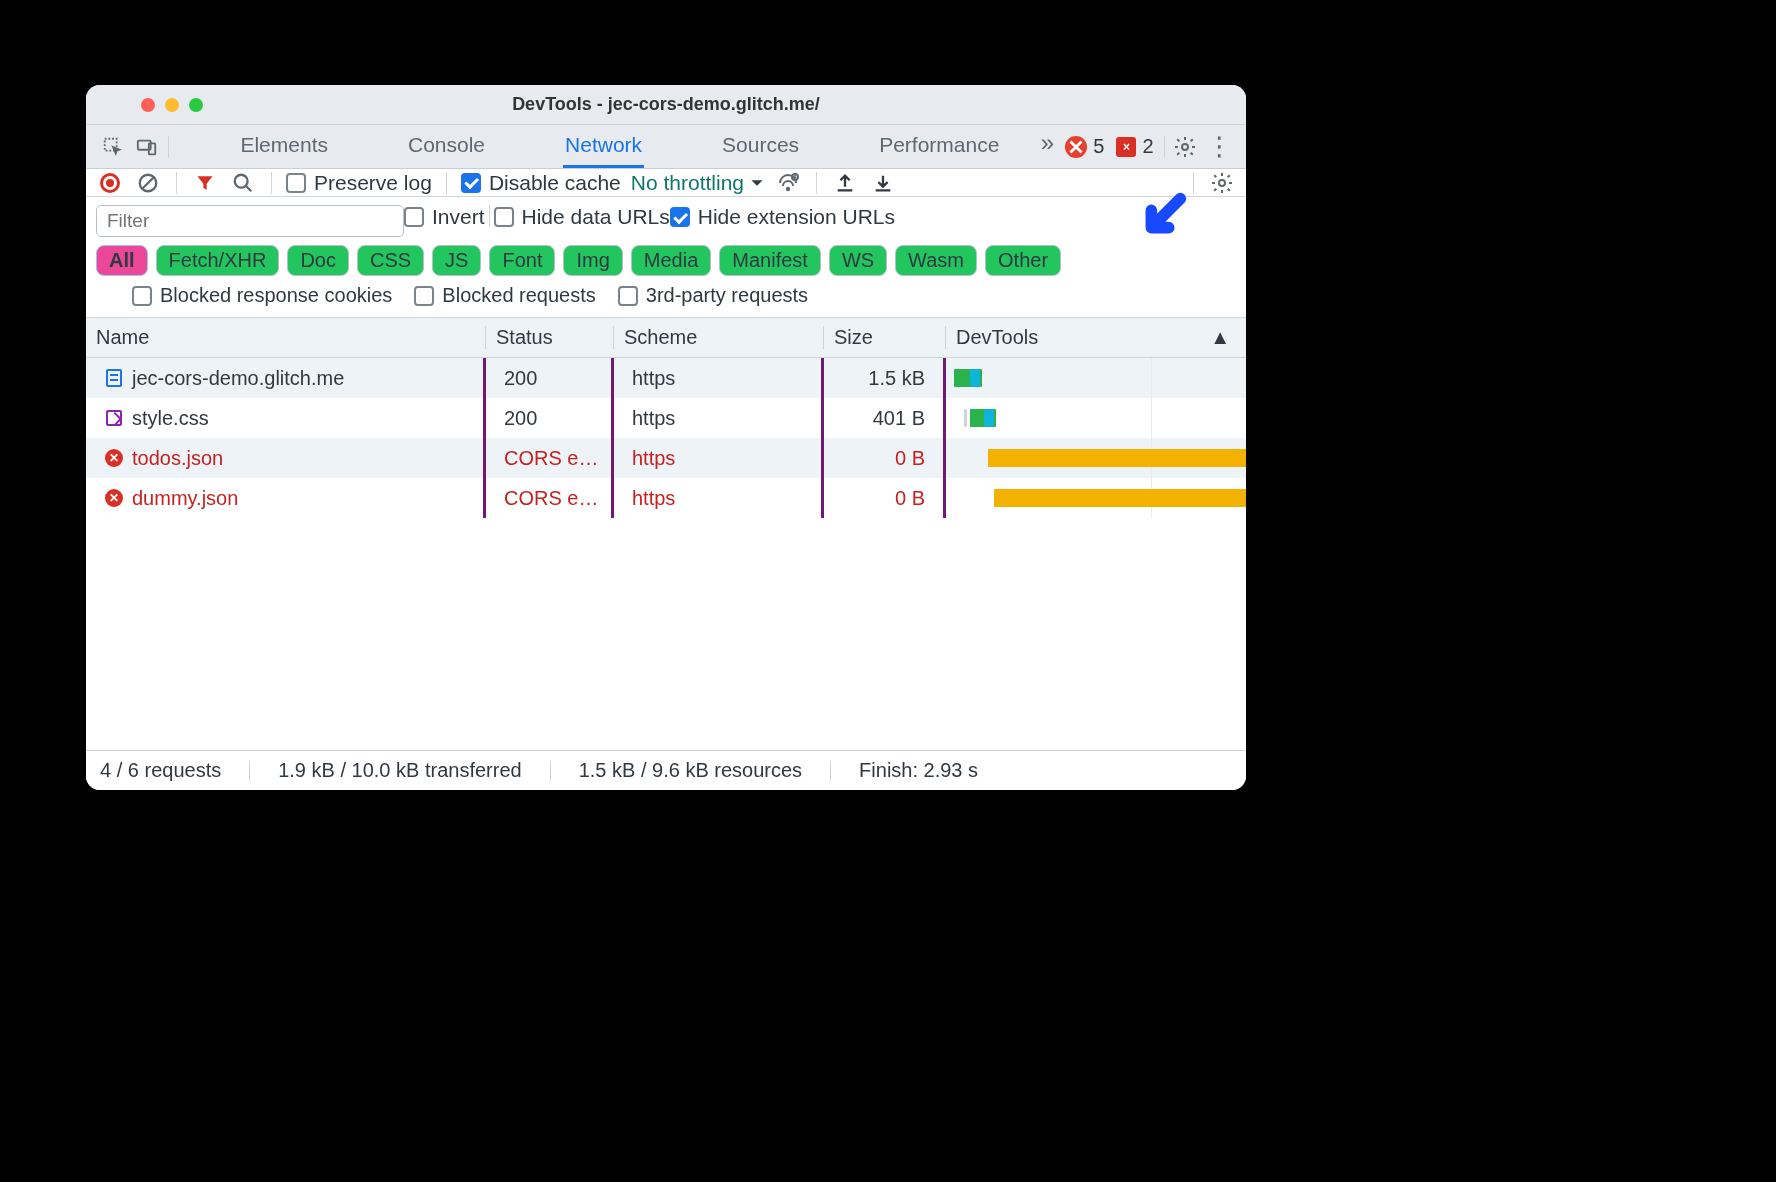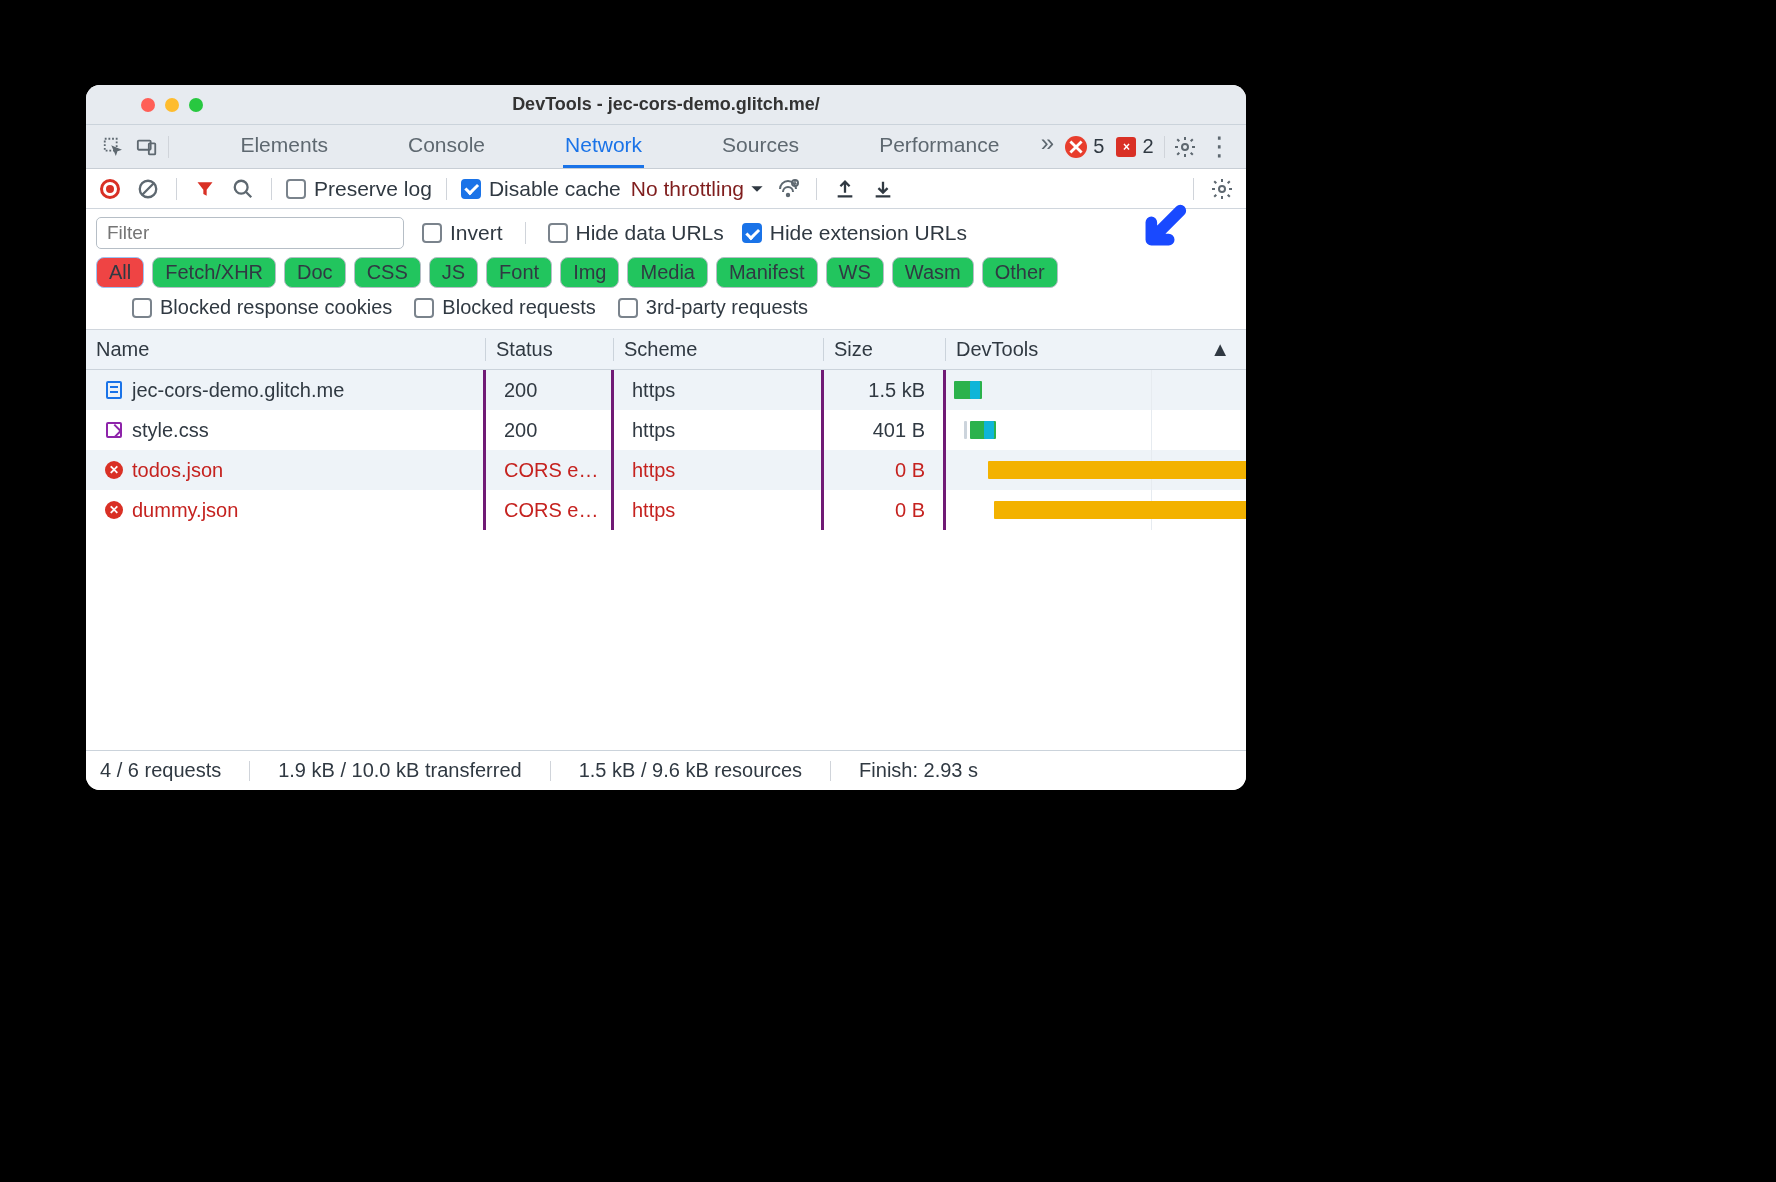--- a/index.html
+++ b/index.html
@@ -61,46 +61,46 @@
   .tab { padding: 8px 2px; margin-left: 48px; }
   .tab.active { color:#1a73e8; border-bottom:3px solid #1a73e8; font-weight:500; }
   .tabbar .spacer { flex:1; }
   .badge-group { display:flex; align-items:center; gap:12px; margin-right:6px; }
   .err-badge { display:flex; align-items:center; gap:6px; font-size:20px; }
   .err-circle { width:22px;height:22px;border-radius:50%;background:#e83e2d;display:flex;align-items:center;justify-content:center; }
   .err-circle svg { width:14px;height:14px; }
   .err-sq { width:20px;height:20px;border-radius:3px;background:#d93025;display:flex;align-items:center;justify-content:center;color:#fff;font-size:12px;font-weight:700; }
   
   .toolbar {
-    height:40px; background:#fff; display:flex; align-items:center; padding:0 10px; gap:10px;
+    height:28px; background:#fff; display:flex; align-items:center; padding:0 10px; gap:10px;
     border-bottom:1px solid #d0d6dd;
   }
   .sep { width:1px; height:22px; background:#d0d4da; margin:0 4px; }
   .tb-icon { width:28px;height:28px;display:flex;align-items:center;justify-content:center; }
   .record-circle { width:20px;height:20px;border:3px solid #d93025;border-radius:50%;display:flex;align-items:center;justify-content:center; }
   .record-circle::after{content:"";width:8px;height:8px;background:#d93025;border-radius:50%;}
   .filter-funnel { color:#d93025; }
   .chk { display:flex; align-items:center; gap:8px; font-size:21px; color:#303942; }
   .chkbox { width:20px;height:20px;border:2px solid #7a838c;border-radius:4px;display:flex;align-items:center;justify-content:center;flex-shrink:0; }
   .chkbox.checked { background:#1a73e8; border-color:#1a73e8; }
   .chkbox.checked::after { content:""; width:5px; height:10px; border:solid #fff; border-width:0 3px 3px 0; transform:rotate(45deg) translateY(-1px); }
-  .throttling { display:flex; align-items:center; gap:6px; font-size:21px; color:#7f1d1d; }
+  .throttling { display:flex; align-items:center; gap:6px; font-size:21px; color:#0f766e; }
   
   .filterbar {
     background:#fff; padding:8px 10px 4px; border-bottom:0;
     display:flex; flex-direction:column; gap:8px;
   }
-  .filter-top { display:flex; align-items:center; gap:18px; position:relative; }
+  .filter-top { display:flex; align-items:flex-start; position:relative; }
   .filter-input {
     width:308px; height:32px; border:1px solid #b6bec6; border-radius:5px;
     padding:0 10px; font-size:19px; color:#7a838c; background:#fff;
   }
   .type-chips { display:flex; gap:8px; flex-wrap:wrap; }
   .chip { border:1px solid #b6bec6; border-radius:8px; padding:3px 12px; font-size:20px; color:#303942; background:#22c55e; }
-  .chip.active { background:#ef4444; border-color:#9cc3f3; }
+  .chip.active { background:#ec4899; border-color:#9cc3f3;font-weight:bold; }
   .filter-bottom { display:flex; gap:22px; padding-bottom:6px;margin-left:36px; }
   .filter-bottom .chk { font-size:20px; }
   .filterbar-bottom-border { border-bottom:1px solid #d0d6dd; }
   
   .arrow {
     position:absolute; right:46px; top:-16px; color:#1949ff;
   }
   
   .table { flex:1; display:flex; flex-direction:column; overflow:hidden; }
   .thead { display:flex; background:#eef3f8; border-bottom:1px solid #cbd3db; height:40px; align-items:center; font-size:20px; color:#303942; }

